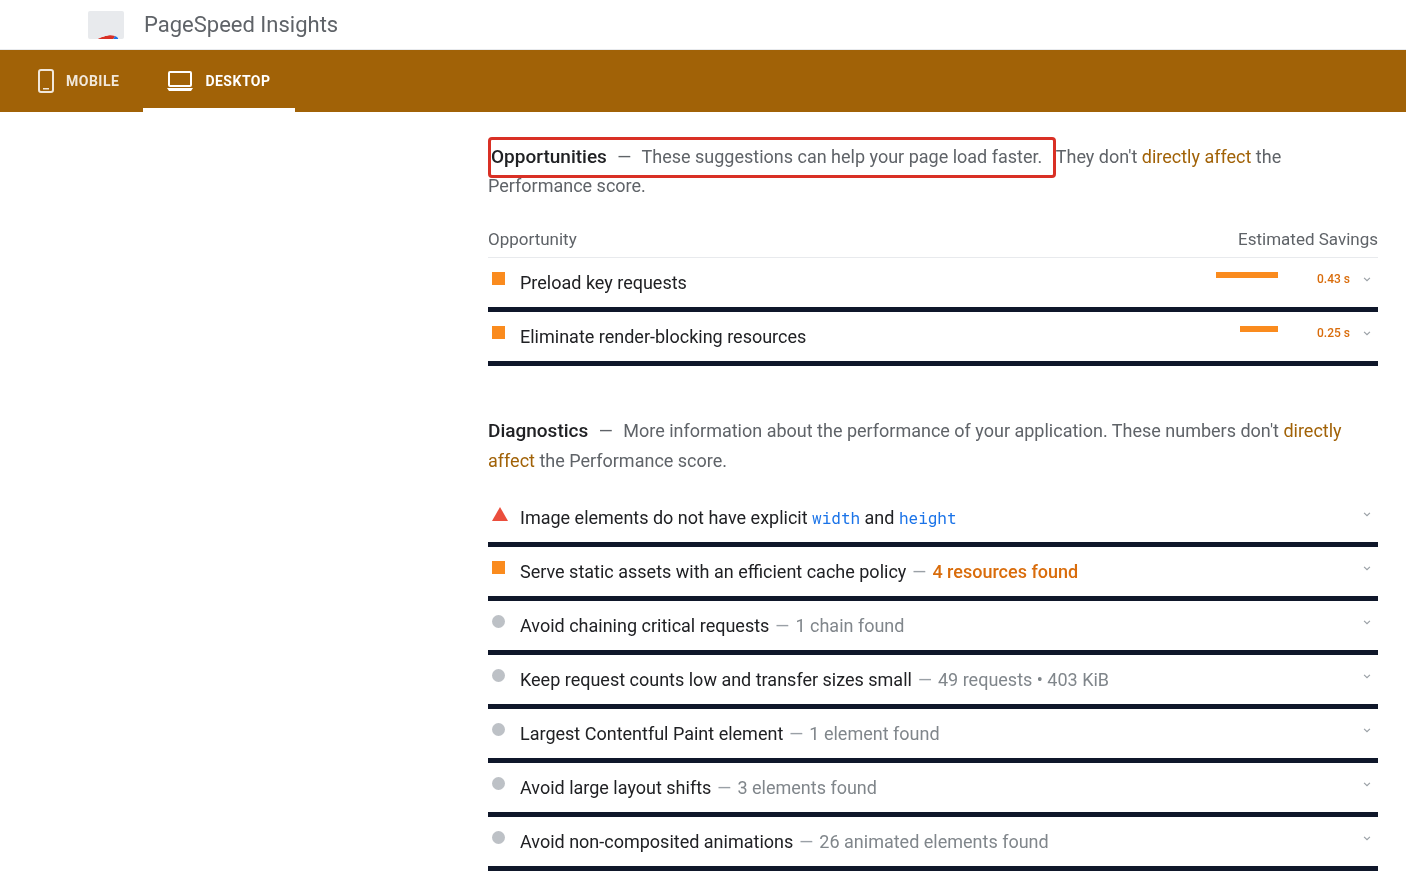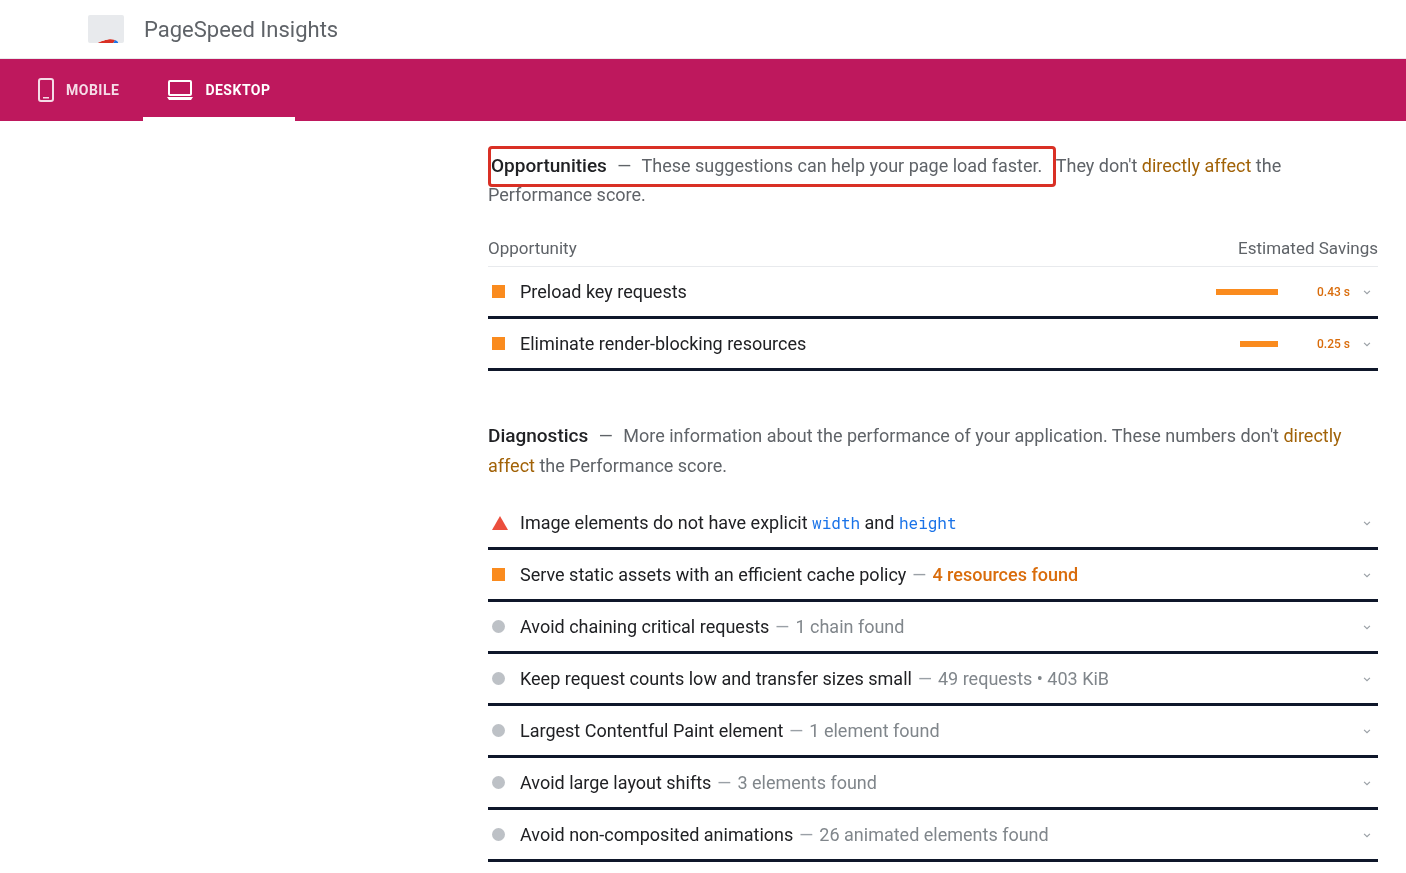--- a/index.html
+++ b/index.html
@@ -5,21 +5,21 @@
   * { box-sizing: border-box; margin: 0; padding: 0; }
   body {
     font-family: Roboto, Arial, sans-serif;
     background: #fff;
     color: #202124;
     font-size: 14px;
   }
   .top-header {
     display: flex;
     align-items: center;
-    height: 59px;
+    height: 50px;
     padding: 0 0 0 88px;
     border-bottom: 1px solid #e8eaed;
   }
   .logo-box {
     width: 36px;
     height: 28px;
     background: #e8eaed;
     border-radius: 2px;
     display: flex;
     align-items: flex-end;
@@ -66,21 +66,21 @@
   .top-nav-item.active::after {
     content: "";
     position: absolute;
     left: 0;
     right: 0;
     bottom: 0;
     height: 3px;
     background: #1a73e8;
   }
   .device-tabs {
-    background: #be185d;
+    background: #a16207;
     display: flex;
     padding-left: 14px;
     height: 62px;
   }
   .device-tab {
     display: flex;
     align-items: center;
     gap: 12px;
     padding: 0 24px;
     color: rgba(255,255,255,0.85);
@@ -133,23 +133,23 @@
     display: flex;
     justify-content: space-between;
     font-size: 17px;
     color: #5f6368;
     padding: 10px 0 8px;
     border-bottom: 1px solid #e8eaed;
     gap: 39px;
   }
   .opp-row, .diag-row {
     display: flex;
-    align-items: center;
+    align-items: flex-start;
     padding: 14px 4px;
-    border-bottom: 3px solid #0f172a;
+    border-bottom: 5px solid #0f172a;
     cursor: pointer;
   }
   .opp-row .icon-slot, .diag-row .icon-slot {
     width: 28px;
     flex-shrink: 0;
     display: flex;
     align-items: center;
   }
   .bullet-sq {
     width: 13px;

